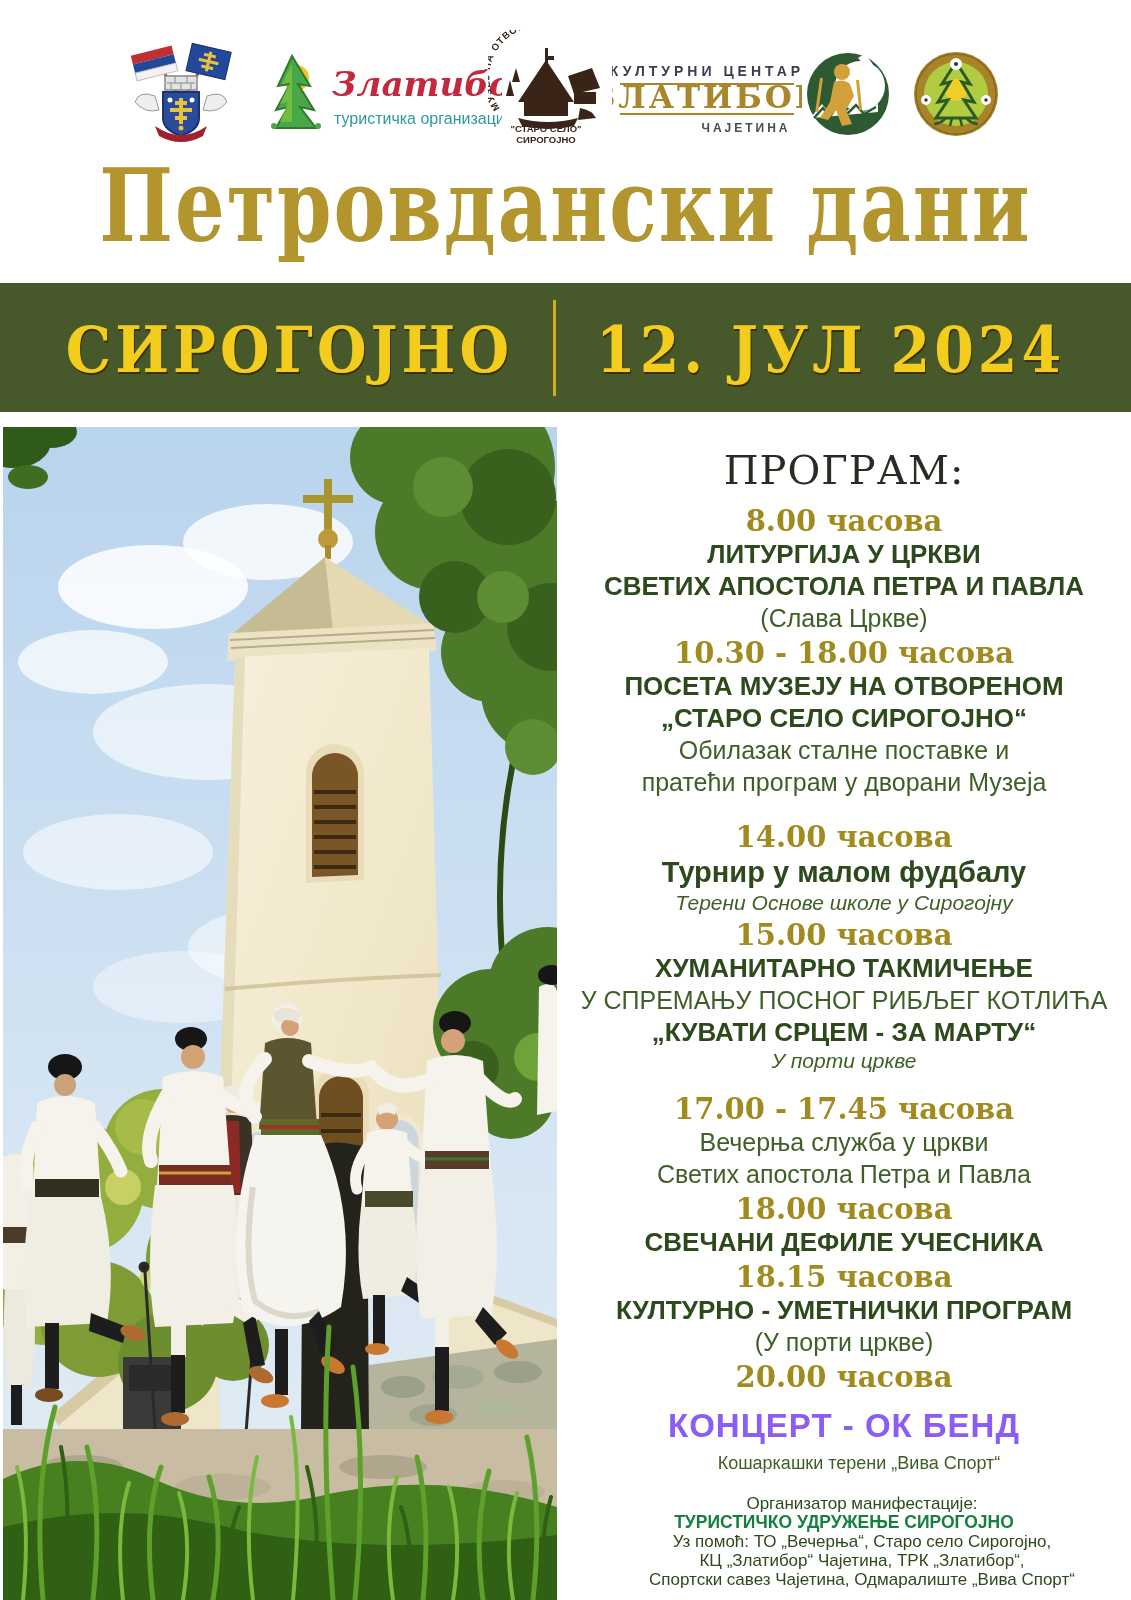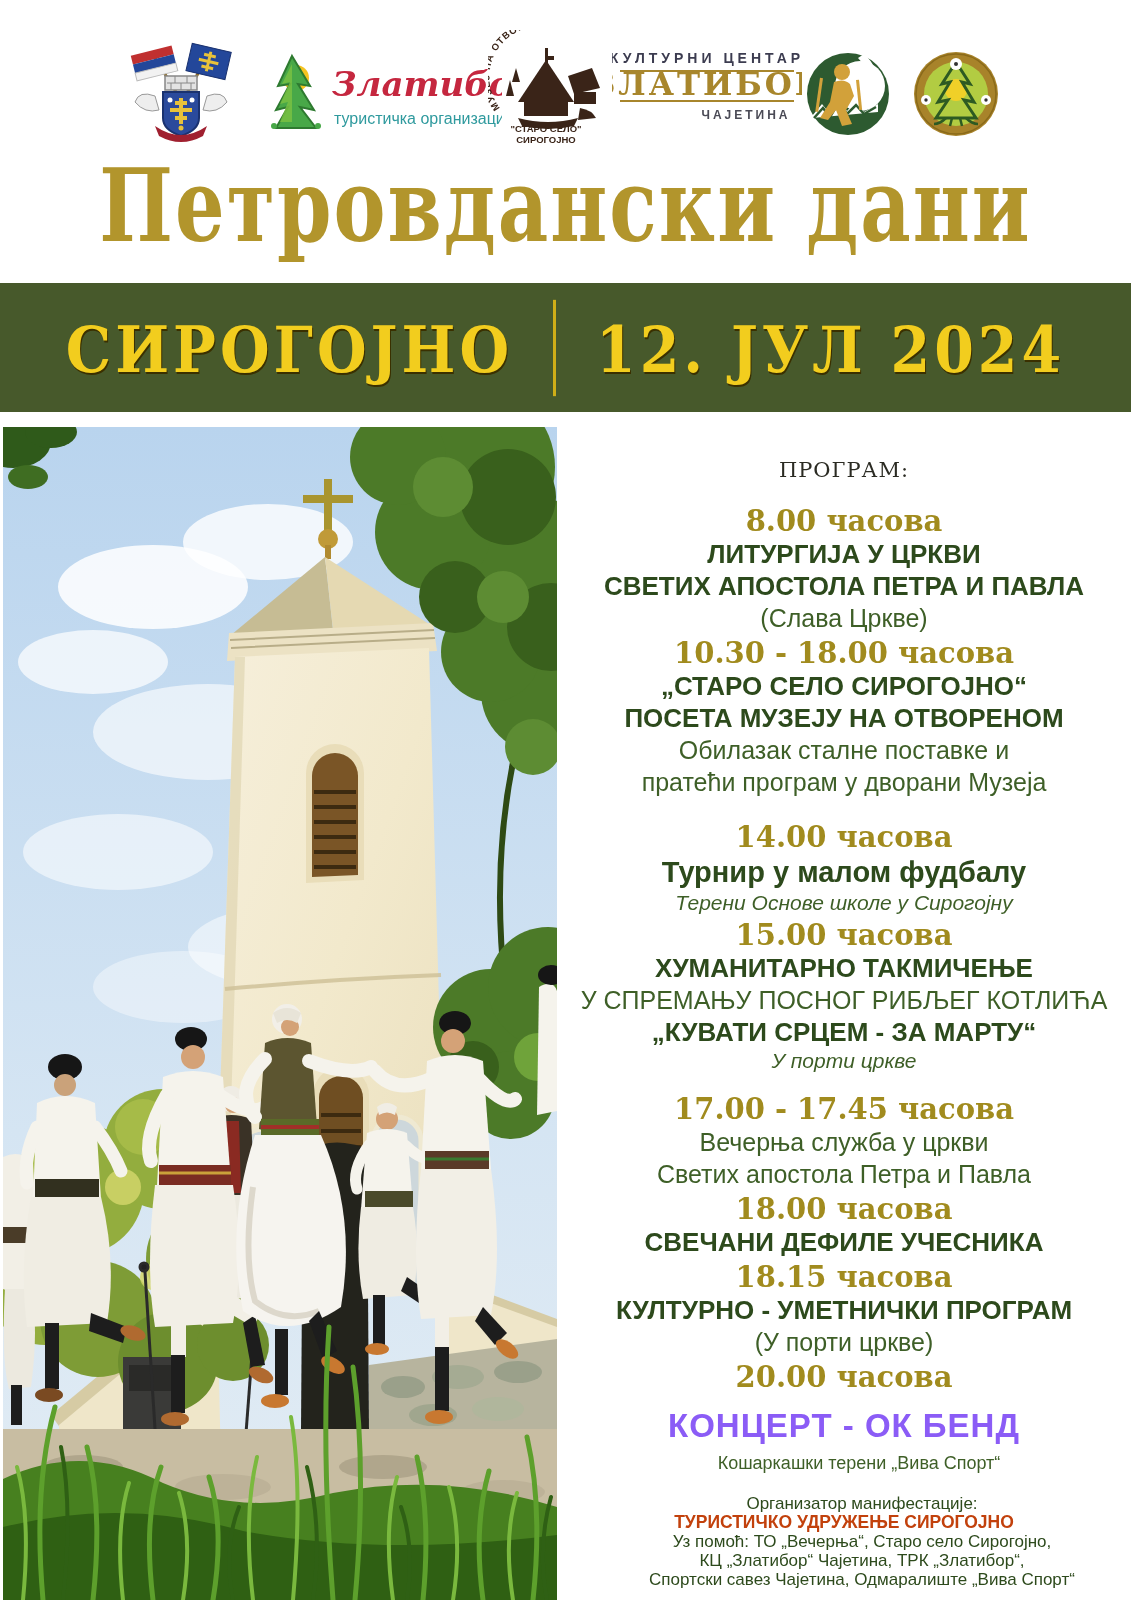--- a/index.html
+++ b/index.html
@@ -22,33 +22,33 @@
     color:#f2cd1e;letter-spacing:4px;white-space:nowrap;text-shadow:1px 2px 0 #3a3000;}
   .banner-divider{width:3px;height:86px;background:#cfae18;}
 
   
   .photo{position:absolute;left:3px;top:427px;width:554px;height:1173px;overflow:hidden;}
 
   
   .program-col{position:absolute;left:557px;top:0;width:574px;height:1600px;
     text-align:center;overflow:hidden;}
   .prog-heading{margin-top:452px;margin-bottom:16px;font-family:"DejaVu Serif", serif;
-    font-size:21px;line-height:36px;color:#2b2b23;letter-spacing:1px;}
+    font-size:40px;line-height:36px;color:#2b2b23;letter-spacing:1px;}
   .t{font-family:"DejaVu Serif", serif;font-weight:700;font-size:29px;line-height:34px;color:#a18b1e;}
   .b{font-weight:700;font-size:26px;line-height:32px;color:#2d4a1c;}
   .n{font-size:25px;line-height:32px;color:#3e5f27;}
   .bm{font-weight:700;font-size:29px;line-height:36px;color:#2d4a1c;}
   .i{font-style:italic;font-size:21px;line-height:26px;color:#3e5f27;}
   .bl{font-weight:700;font-size:33px;line-height:40px;color:#8b5cf6;letter-spacing:1px;margin-top:12px;}
   .n2{font-size:18px;line-height:34px;color:#3e5f27;margin-left:30px;}
   .mt12{margin-top:12px}.mt2{margin-top:2px}.mt22{margin-top:22px}.mt18{margin-top:18px}
 
   .footer{margin-top:14px;}
   .fn{font-size:17px;line-height:19px;color:#2d4a1c;padding-left:36px;}
-  .fb{font-weight:700;font-size:17.5px;line-height:19px;color:#c2410c;}
+  .fb{font-weight:700;font-size:17.5px;line-height:19px;color:#15803d;}
 </style>
 </head>
 <body>
 
 <div class="logo" style="left:125px;top:38px">
   <svg width="112" height="104" viewBox="0 0 112 104">
     <line x1="30" y1="20" x2="56" y2="62" stroke="#8a6a2a" stroke-width="3"></line>
     <line x1="84" y1="16" x2="58" y2="62" stroke="#8a6a2a" stroke-width="3"></line>
     <g transform="rotate(-14 30 24)">
       <rect x="8" y="12" width="42" height="9" fill="#c03030"></rect>
@@ -100,21 +100,21 @@
       <path d="M24 52 l4 -14 4 14 Z M18 66 l4 -16 4 16 Z"></path>
       <path d="M30 88 q30 8 60 0 l-4 8 q-26 6 -52 0 Z"></path>
       <path d="M92 78 q12 2 16 10 l-18 2 Z"></path>
     </g>
     <text font-family="Liberation Sans, sans-serif" font-size="9.5" font-weight="700" fill="#3a2418" letter-spacing="1"><textPath href="#arcP">МУЗЕЈ НА ОТВОРЕНОМ</textPath></text>
     <text x="58" y="102" text-anchor="middle" font-family="Liberation Sans, sans-serif" font-size="9.5" font-weight="700" fill="#3a2418">"СТАРО СЕЛО"</text>
     <text x="58" y="113" text-anchor="middle" font-family="Liberation Sans, sans-serif" font-size="9.5" font-weight="700" fill="#3a2418">СИРОГОЈНО</text>
   </svg>
 </div>
 
-<div class="logo" style="left:612px;top:45px">
+<div class="logo" style="left:612px;top:58px">
   <svg width="190" height="82" viewBox="0 0 190 82">
     <text x="95" y="18" text-anchor="middle" font-family="Liberation Sans, sans-serif" font-size="14" font-weight="700" letter-spacing="4" fill="#3c3c50">КУЛТУРНИ ЦЕНТАР</text>
     <path d="M8 26 h174 M8 56 h174" stroke="#a8862c" stroke-width="2" fill="none"></path>
     <text x="95" y="50" text-anchor="middle" font-family="DejaVu Serif, serif" font-size="31" font-weight="700" letter-spacing="3" fill="#a8862c">ЗЛАТИБОР</text>
     <text x="134" y="74" text-anchor="middle" font-family="Liberation Sans, sans-serif" font-size="12" font-weight="700" letter-spacing="3" fill="#4a4a55">ЧАЈЕТИНА</text>
   </svg>
 </div>
 
 <div class="logo" style="left:804px;top:50px">
   <svg width="88" height="88" viewBox="0 0 88 88">
@@ -468,22 +468,22 @@
 
   <div class="mt12">
     <div class="t">8.00 часова</div>
     <div class="b">ЛИТУРГИЈА У ЦРКВИ</div>
     <div class="b">СВЕТИХ АПОСТОЛА ПЕТРА И ПАВЛА</div>
     <div class="n">(Слава Цркве)</div>
   </div>
 
   <div class="mt2">
     <div class="t">10.30 - 18.00 часова</div>
+    <div class="b">ПОСЕТА МУЗЕЈУ НА ОТВОРЕНОМ</div>
     <div class="b">„СТАРО СЕЛО СИРОГОЈНО“</div>
-    <div class="b">ПОСЕТА МУЗЕЈУ НА ОТВОРЕНОМ</div>
     <div class="n">Обилазак сталне поставке и</div>
     <div class="n">пратећи програм у дворани Музеја</div>
   </div>
 
   <div class="mt22">
     <div class="t">14.00 часова</div>
     <div class="bm">Турнир у малом фудбалу</div>
     <div class="i">Терени Основе школе у Сирогојну</div>
   </div>
 

